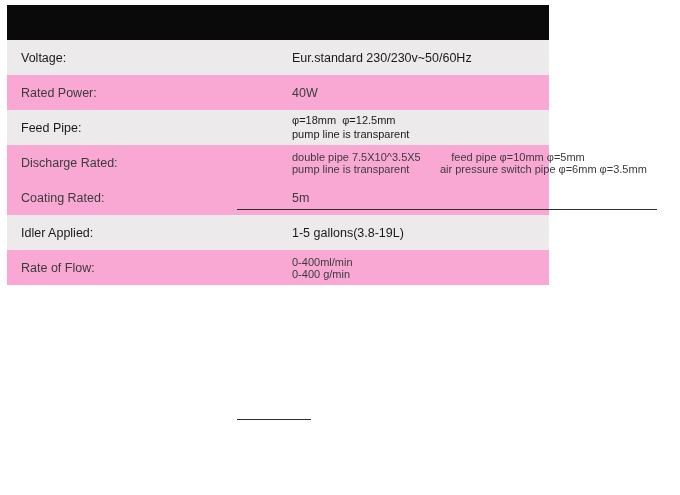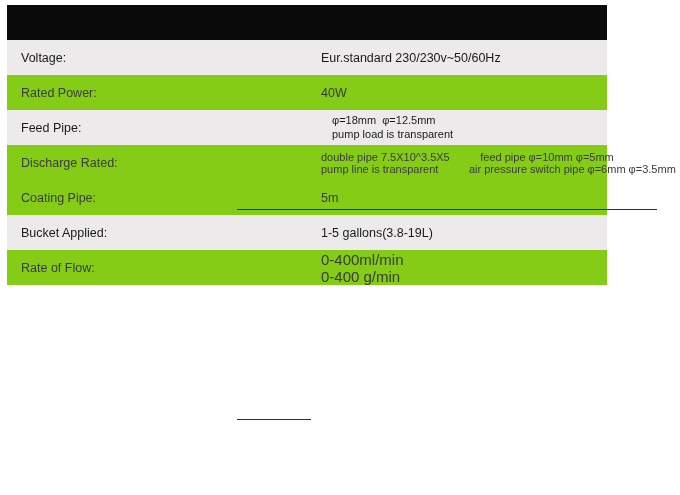--- a/index.html
+++ b/index.html
@@ -10,33 +10,33 @@
     width: 680px;
     height: 495px;
     background: #ffffff;
     font-family: "Liberation Sans", sans-serif;
     overflow: hidden;
   }
   .spec-table {
     position: absolute;
     left: 7px;
     top: 5px;
-    width: 600px;
+    width: 542px;
     border-collapse: collapse;
     table-layout: fixed;
   }
   .spec-table tr {
     height: 35px;
   }
   .row-light {
     background: #eceaea;
     color: #1a1a1a;
   }
   .row-dark {
-    background: #84cc16;
+    background: #f9a8d4;
     color: #3a3a3a;
   }
   .top-bar, .bottom-bar {
     background: #0a0a0a;
     height: 12px;
   }
   td {
     padding: 0 0 0 14px;
     font-size: 12.5px;
     vertical-align: middle;
@@ -52,36 +52,35 @@
   .row-dark td.value {
     color: #3b3b3b;
   }
   .multi {
     line-height: 1.25;
     font-size: 11px;
   }
   .multi .l1, .multi .l2 {
     display: block;
     white-space: pre;
-    margin-left: 11px;
   }
   .discharge .l1, .discharge .l2 {
     display: block;
     white-space: pre;
     font-size: 11px;
     color: #3b3b3b;
   }
   .sup {
     font-size: 8px;
     vertical-align: super;
   }
   .flow .l1, .flow .l2 {
     display: block;
     white-space: pre;
-    font-size: 15px;
+    font-size: 11px;
   }
   .strike-line {
     position: absolute;
     left: 237px;
     top: 209px;
     width: 420px;
     height: 1px;
     background: #2e2e2e;
   }
   .strike-line2 {
@@ -111,42 +110,42 @@
     <td class="label">Rated Power:</td>
     <td class="value">40W</td>
   </tr>
 
 
 
   <tr class="row-light">
     <td class="label">Feed Pipe:</td>
     <td class="value multi">
       <span class="l1">φ=18mm  φ=12.5mm</span>
-      <span class="l2">pump load is transparent</span>
+      <span class="l2">pump line is transparent</span>
     </td>
   </tr>
 
   <tr class="row-dark">
     <td class="label">Discharge Rated:</td>
     <td class="value discharge">
       <span class="l1">double pipe 7.5X10^3.5X5          feed pipe φ=10mm φ=5mm</span>
       <span class="l2">pump line is transparent          air pressure switch pipe φ=6mm φ=3.5mm</span>
     </td>
   </tr>
 
 
 
 
   <tr class="row-dark">
-    <td class="label">Coating Pipe:</td>
+    <td class="label">Coating Rated:</td>
     <td class="value">5m</td>
   </tr>
 
   <tr class="row-light">
-    <td class="label">Bucket Applied:</td>
+    <td class="label">Idler Applied:</td>
     <td class="value">1-5 gallons(3.8-19L)</td>
   </tr>
 
   <tr class="row-dark">
     <td class="label">Rate of Flow:</td>
     <td class="value flow">
       <span class="l1">0-400ml/min</span>
       <span class="l2">0-400 g/min</span>
     </td>
   </tr>

